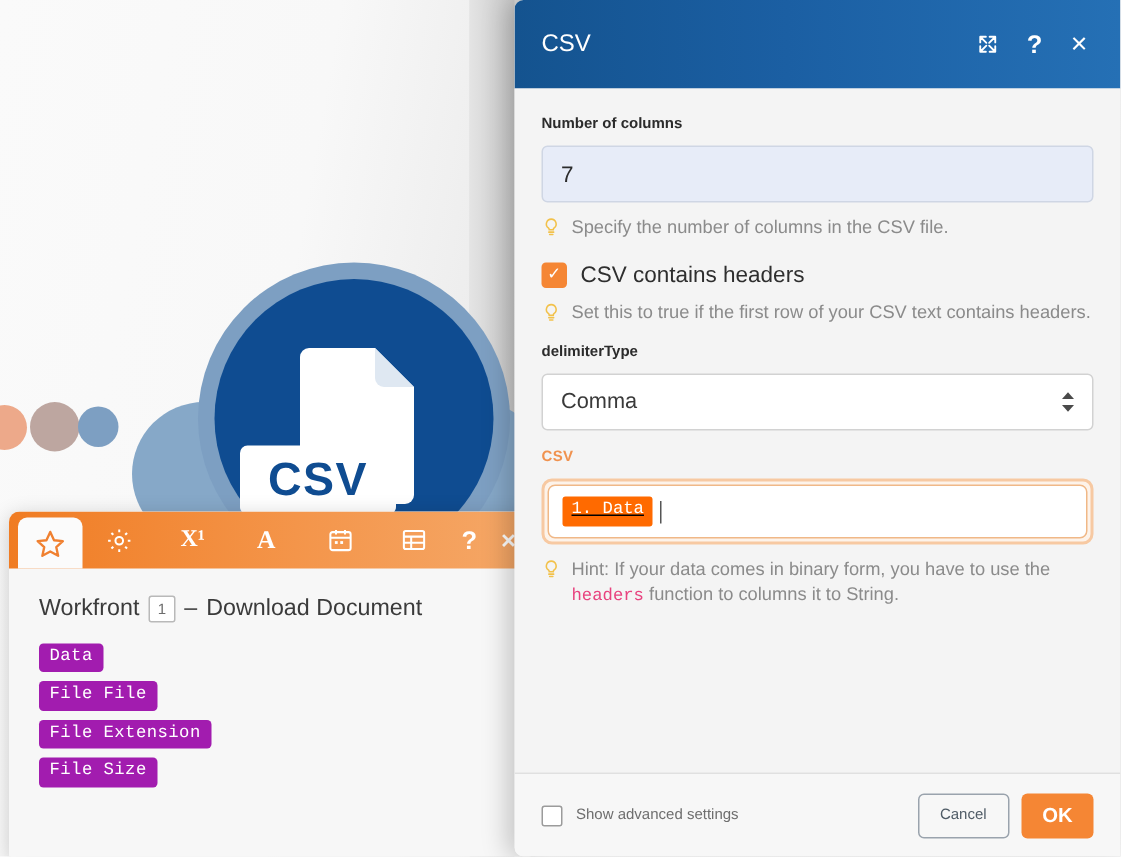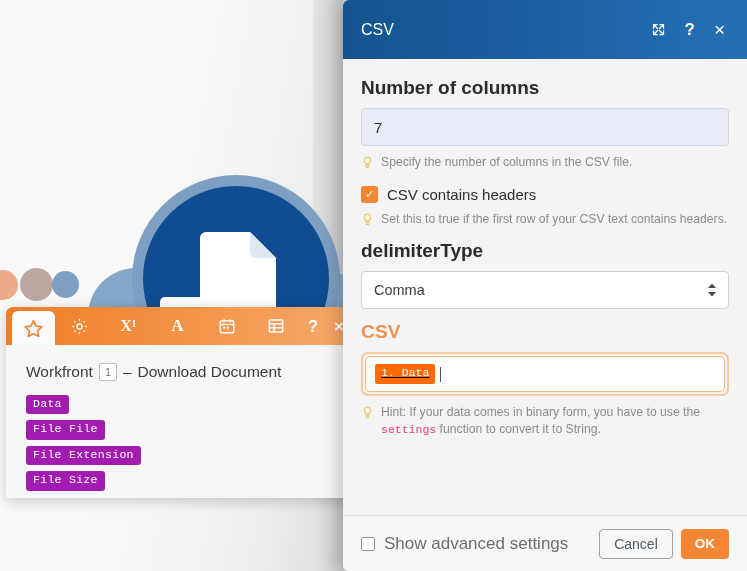--- a/index.html
+++ b/index.html
@@ -51,21 +51,21 @@
   .art-badge {
     position:absolute; left:160px; top:147px; width:104px; height:46px;
     background:#ffffff; border-radius:5px;
     display:flex; align-items:center; justify-content:center;
     color:#0f4c91; font-weight:bold; font-size:31px; letter-spacing:1px;
     font-family:"Liberation Sans", sans-serif;
   }
 
   
   .panel-left {
-    position:absolute; left:6px; top:307px; width:348px; height:191px;
+    position:absolute; left:6px; top:341px; width:348px; height:231px;
     background:#f7f7f7; border-radius:7px 7px 2px 2px;
     box-shadow: 0 3px 14px rgba(0,0,0,.20);
     overflow:hidden;
   }
   .panel-left-bar {
     height:38px; width:100%;
     background: linear-gradient(90deg,#f07c23 0%,#f4954a 55%,#f5a868 100%);
     display:flex; align-items:stretch; position:relative;
   }
   .tab-active {
@@ -111,21 +111,21 @@
     display:flex; align-items:center; padding:0 22px 0 18px;
   }
   .dlg-title { color:#ffffff; font-size:16px; font-weight:normal; }
   .dlg-header-actions { margin-left:auto; display:flex; align-items:center; gap:19px; color:#fff; }
   .dlg-header-actions .hbtn { display:flex; align-items:center; justify-content:center; line-height:1; }
   .hq { font-size:17px; font-weight:bold; }
   .hx { font-size:19px; font-weight:300; }
 
   .dlg-body { flex:1 1 auto; overflow:hidden; padding:18px 18px 0 18px; background:#f4f4f4; }
 
-  .field-label { font-size:19px; font-weight:bold; color:#2b2b2b; margin-bottom:9px; }
+  .field-label { font-size:10px; font-weight:bold; color:#2b2b2b; margin-bottom:9px; }
   .field-label.accent { color:#f0924f; font-weight:bold; letter-spacing:.2px; }
 
   .text-input {
     width:100%; height:38px; border:1px solid #cfd6e4; border-radius:4px;
     background:#e7ecf8; padding:0 12px; font-size:15px; color:#2c2c2c;
     font-family:"Liberation Sans", sans-serif; outline:none;
     display:flex; align-items:center;
   }
 
   .hint { display:flex; gap:7px; margin-top:8px; font-size:12.2px; color:#8b8b8b; line-height:1.45; }
@@ -170,25 +170,25 @@
   .sec { margin-top:12px; }
 
   .dlg-footer {
     flex:0 0 56px; height:56px; border-top:1px solid #e0e0e0; background:#f7f7f7;
     display:flex; align-items:center; padding:0 18px; gap:10px;
   }
   .adv-row { display:flex; align-items:center; gap:9px; }
   .checkbox-off {
     width:14px; height:14px; border:1px solid #9b9b9b; border-radius:2px; background:#fff;
   }
-  .adv-label { font-size:17px; color:#6e6e6e; }
+  .adv-label { font-size:10px; color:#6e6e6e; }
   .btns { margin-left:auto; display:flex; align-items:center; gap:8px; }
   .btn-cancel {
     height:30px; padding:0 14px; border:1px solid #9aa3ad; border-radius:4px;
-    background:#f7f7f7; color:#4f5b66; font-size:14px;
+    background:#f7f7f7; color:#4f5b66; font-size:10px;
     display:flex; align-items:center; font-family:"Liberation Sans", sans-serif;
   }
   .btn-ok {
     height:30px; padding:0 14px; border:none; border-radius:4px;
     background:#f58634; color:#ffffff; font-size:13.5px; font-weight:bold;
     display:flex; align-items:center; font-family:"Liberation Sans", sans-serif;
   }
 </style>
 </head>
 <body>
@@ -338,21 +338,21 @@
         <div class="ta-wrap">
           <div class="ta">
             <span class="ta-chip">1. Data</span>
             <span class="caret"></span>
           </div>
         </div>
         <div class="hint">
           <svg class="bulb" width="13" height="15" viewBox="0 0 24 24" fill="none" stroke="#f2c14a" stroke-width="1.9" stroke-linecap="round">
             <path d="M9 18h6M10 21h4M12 2a6 6 0 0 0-3.6 10.8c.7.6 1.1 1.3 1.1 2.2h5c0-.9.4-1.6 1.1-2.2A6 6 0 0 0 12 2z"></path>
           </svg>
-          <span><span>Hint: If your data comes in binary form, you have to use the </span><span class="code">settings</span><span> function to convert it to String.</span></span>
+          <span><span>Hint: If your data comes in binary form, you have to use the </span><span class="code">headers</span><span> function to columns it to String.</span></span>
         </div>
       </div>
 
     </div>
 
     <div class="dlg-footer">
       <div class="adv-row">
         <span class="checkbox-off"></span>
         <span class="adv-label">Show advanced settings</span>
       </div>

